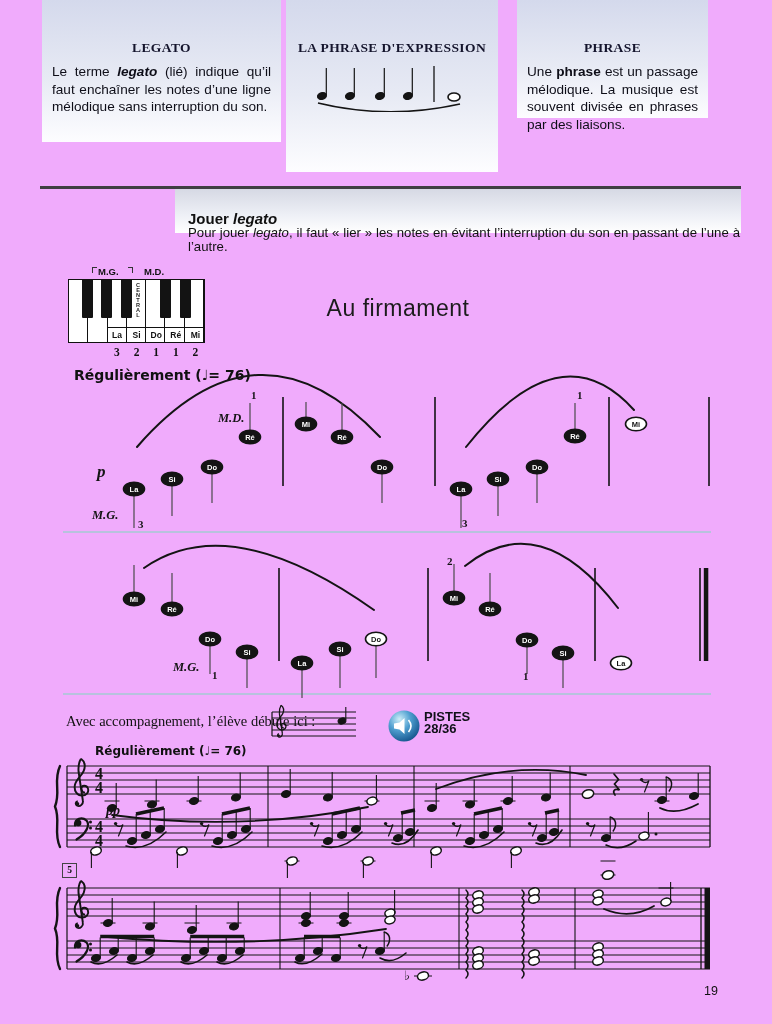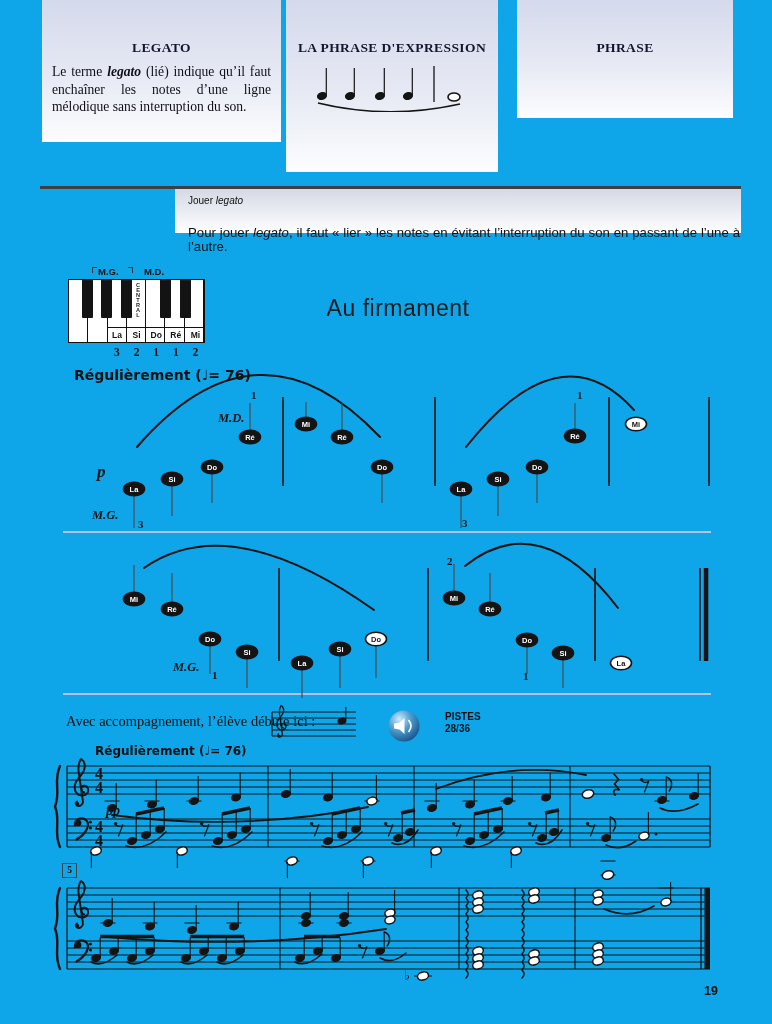--- a/index.html
+++ b/index.html
@@ -1,32 +1,32 @@
 <!DOCTYPE html>
 <html><head>
 <meta charset="utf-8">
 <style>
   html,body{margin:0;padding:0;background:#fff}
-  .page{position:relative;width:772px;height:1024px;background:#0ea5e9;overflow:hidden;
+  .page{position:relative;width:772px;height:1024px;background:#f0abfc;overflow:hidden;
         font-family:"Liberation Sans",sans-serif;color:#111}
   .abs{position:absolute}
   
   .infobox{background:linear-gradient(180deg,#d4d9ec 0%,#e7eaf4 55%,#fdfdff 100%)}
   .ib-title{font-family:"Liberation Serif",serif;font-weight:bold;text-align:center;
             font-size:13.5px;letter-spacing:.4px;color:#14142c}
-  .ib-body{font-family:Liberation Serif, serif;font-size:13.6px;line-height:1.3;
+  .ib-body{font-family:Liberation Sans, sans-serif;font-size:13.6px;line-height:1.3;
            text-align:justify;color:#0e0e18}
   
   .cons-rule{position:absolute;left:0;top:0;width:701px;height:2.5px;background:#3f3f42}
   .cons-band{position:absolute;left:135px;top:3px;width:566px;height:44px;
              background:linear-gradient(180deg,#d6d9e4,#eef0f6 60%,#fff)}
   .cons-box{position:absolute;left:0;top:3px;width:135px;height:62px;
             background:linear-gradient(180deg,#1d6ab2,#11538f);color:#fff;
             text-align:center;font-weight:bold;font-size:16.5px;line-height:22px;padding-top:8px;box-sizing:border-box}
-  .cons-head{position:absolute;left:148px;top:9px;font-size:10px;font-weight:normal}
+  .cons-head{position:absolute;left:148px;top:24px;font-size:15px;font-weight:bold}
   .cons-body{position:absolute;left:148px;top:40px;width:552px;font-size:13.2px;line-height:14px;text-align:justify}
   
   .kbd{position:absolute;left:68px;top:264px;width:140px;height:100px}
   .hand-lb{position:absolute;top:2px;font-size:9.5px;font-weight:bold}
   .tick{position:absolute;top:3px;width:4px;height:5px;border:0 solid #333}
   .kbd-box{position:absolute;left:0;top:15px;width:137px;height:64px;border:1.6px solid #111;
            box-sizing:border-box;background:#fff;display:flex}
   .wkey{flex:1;border-right:1px solid #111}
   .wkey:last-child{border-right:none}
   .bkey{position:absolute;top:0;width:11px;height:38px;background:#131313;border-radius:0 0 1px 1px}
@@ -38,26 +38,26 @@
   .kfing span{flex:1;text-align:center;font-size:11.5px;font-weight:bold;font-family:"Liberation Serif",serif}
   
   .piece-title{position:absolute;left:12px;top:295px;width:772px;text-align:center;
                font-size:23px;color:#1c1c1c;letter-spacing:.5px}
   .tempo1{position:absolute;left:74px;top:367px;font-size:14px;font-weight:bold;
           font-family:"DejaVu Sans","Liberation Sans",sans-serif}
   .tempo2{position:absolute;left:95px;top:744px;font-size:12px;font-weight:bold;
           font-family:"DejaVu Sans","Liberation Sans",sans-serif}
   .divider{position:absolute;left:63px;width:648px;height:2px;background:#b7c2dd}
   .accomp{position:absolute;left:66px;top:713px;font-family:"Liberation Serif",serif;font-size:14.5px}
-  .pistes{position:absolute;left:445px;top:711px;font-size:10px;font-weight:bold;line-height:11.5px;color:#101018}
+  .pistes{position:absolute;left:424px;top:711px;font-size:13px;font-weight:bold;line-height:11.5px;color:#101018}
   .pp{position:absolute;left:106px;top:803px;font-family:"Liberation Serif",serif;
       font-style:italic;font-weight:bold;font-size:14px}
   .m5box{position:absolute;left:62px;top:863px;width:13px;height:13px;border:1px solid #444;
          font-size:9.5px;font-family:"Liberation Serif",serif;font-weight:bold;text-align:center;line-height:13px}
-  .pagenum{position:absolute;left:704px;top:984px;font-size:12.5px;font-weight:bold}
+  .pagenum{position:absolute;left:704px;top:984px;font-size:12.5px;font-weight:normal}
   svg.overlay{position:absolute;left:0;top:0;pointer-events:none}
 </style>
 </head>
 <body>
 
 <div class="page">
 
   <div class="infobox abs" style="left:42px;top:0;width:239px;height:142px">
     <div class="ib-title" style="padding-top:40px">LEGATO</div>
     <div class="ib-body" style="padding:7px 10px 0 10px"><span>Le terme </span><span style="font-style: italic; font-weight: bold;">legato</span><span> (lié) indique qu’il faut enchaîner les notes d’une ligne mélodique sans interruption du son.</span></div>
@@ -75,22 +75,23 @@
         <line x1="52.3" y1="35" x2="52.3" y2="8" stroke-width="1.2"></line>
         <line x1="82.3" y1="35" x2="82.3" y2="8" stroke-width="1.2"></line>
         <line x1="110.3" y1="35" x2="110.3" y2="8" stroke-width="1.2"></line>
         <line x1="132" y1="6" x2="132" y2="42" stroke-width="1.3"></line>
         <ellipse cx="152" cy="37" rx="6" ry="4" fill="#fff" stroke-width="1.6"></ellipse>
         <path d="M16,43 Q86,60 158,44" fill="none" stroke-width="1.6"></path>
       </g>
     </svg>
   </div>
 
-  <div class="infobox abs" style="left:517px;top:0;width:216px;height:118px">
+  <div class="infobox abs" style="left:517px;top:0;width:191px;height:118px">
     <div class="ib-title" style="padding-top:40px">PHRASE</div>
+    <div class="ib-body" style="padding:7px 10px 0 10px"><span>Une </span><span style="font-weight: bold;">phrase</span><span> est un passage mélodique. La musique est souvent divisée en phrases par des liaisons.</span></div>
   </div>
 
   <div class="abs" style="left:40px;top:186px;width:701px;height:80px">
     <div class="cons-rule"></div>
     <div class="cons-band"></div>
     <div class="cons-head"><span>Jouer </span><span style="font-style: italic;">legato</span></div>
     <div class="cons-body"><span>Pour jouer </span><span style="font-style: italic;">legato</span><span>, il faut « lier » les notes en évitant l’interruption du son en passant de l’une à l’autre.</span></div>
   </div>
 
   <div class="kbd">

